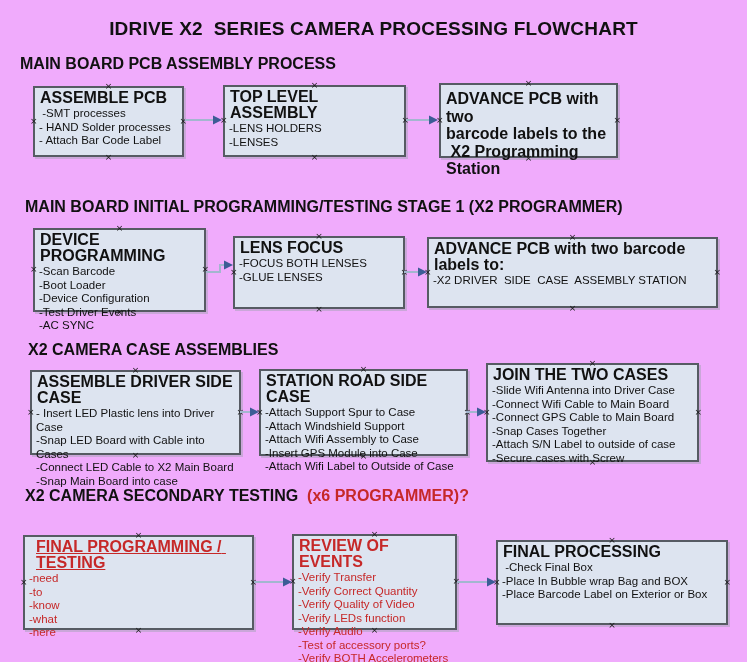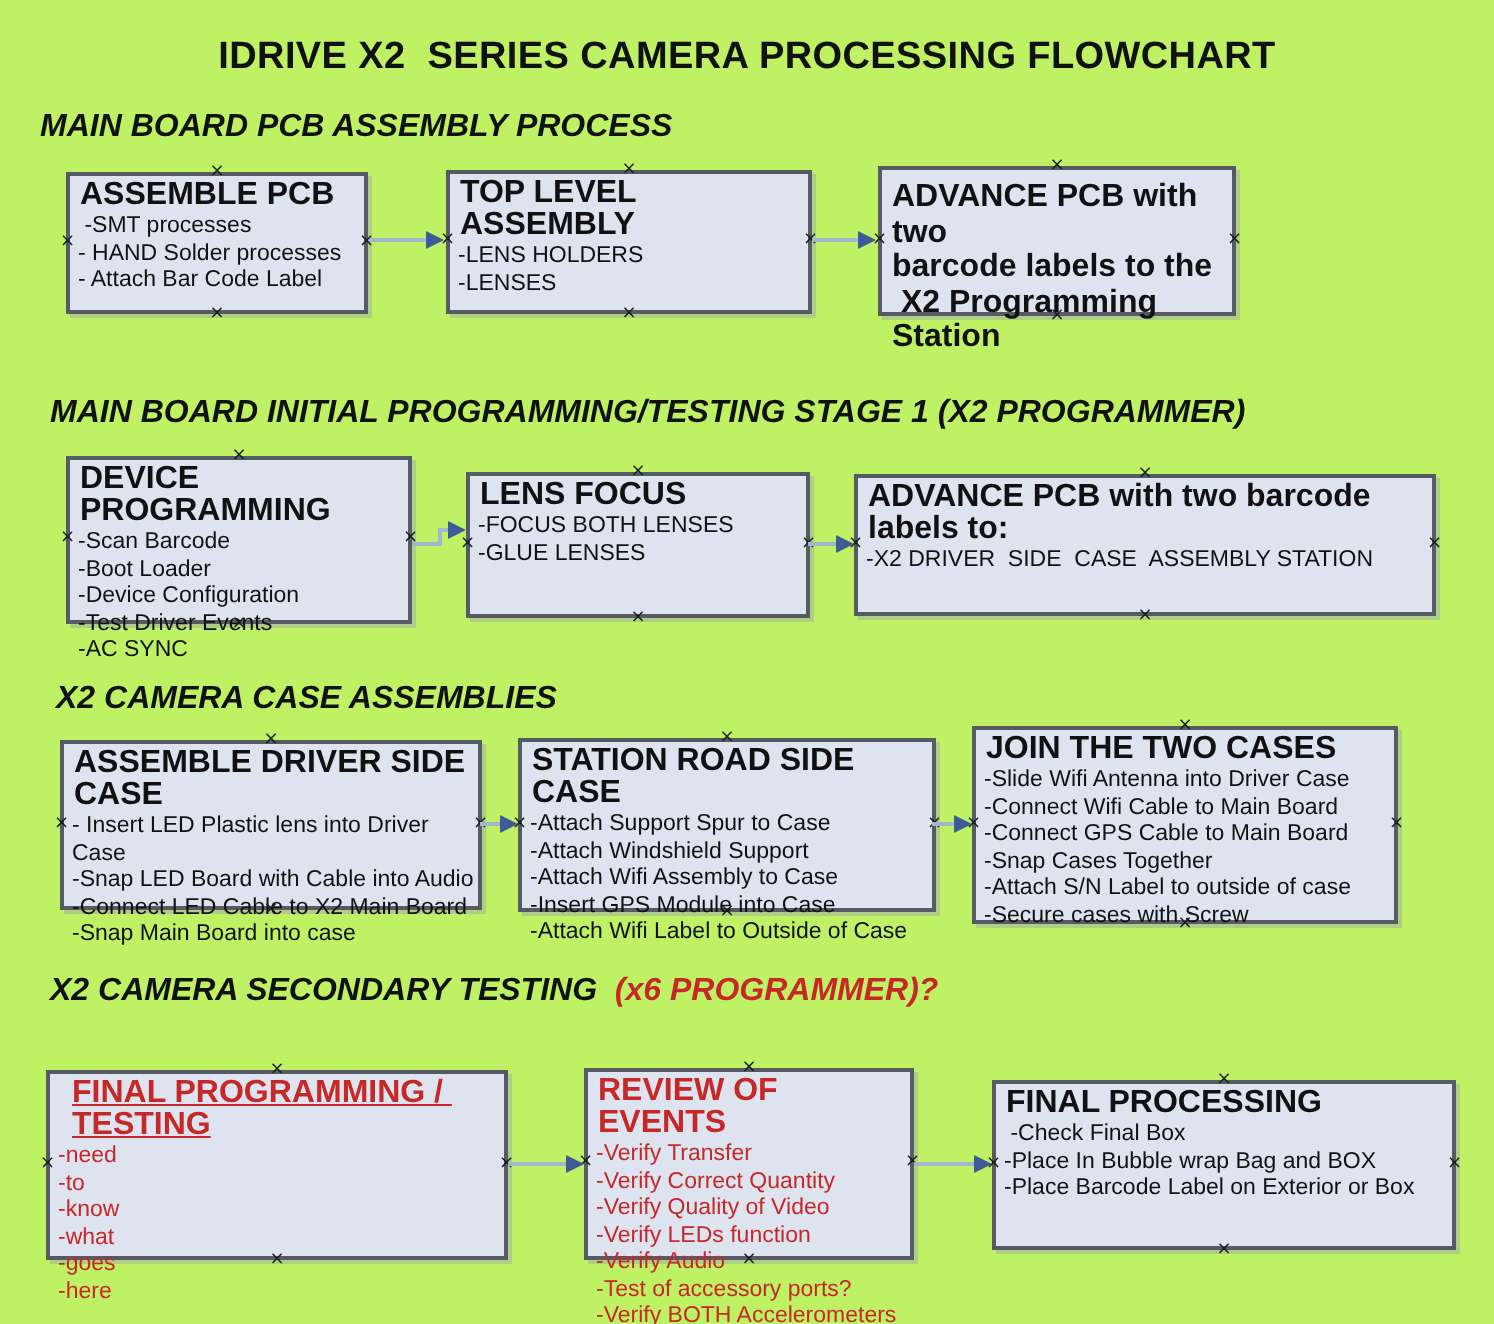--- a/index.html
+++ b/index.html
@@ -1,29 +1,29 @@
 <!DOCTYPE html>
 <html style="--box_fill: #dde4f0; --box_border: #565b63; --arrow_line: #a3b6cf; --arrow_head: #3d5c96; --red_text: #c62828; --black_text: #111111;"><head>
 <meta charset="utf-8">
 <style>
   :root{
     --box_fill:#dde4f0; --box_border:#565b63; --arrow_line:#a3b6cf;
     --arrow_head:#3d5c96; --red_text:#c62828; --black_text:#111111;
   }
   html,body{margin:0;padding:0;background:#ffffff;}
   #page{
-    position:relative;width:747px;height:662px;background:#bef264;overflow:hidden;
+    position:relative;width:747px;height:662px;background:#f0abfc;overflow:hidden;
     font-family:"Liberation Sans","DejaVu Sans",sans-serif;color:var(--black_text);
   }
   .title{
     position:absolute;top:18px;left:0;width:747px;text-align:center;
     font-size:19px;font-weight:bold;letter-spacing:0.2px;white-space:pre;
   }
   .sec-heading{
-    position:absolute;font-size:16px;font-weight:bold;white-space:pre;font-style:italic;
+    position:absolute;font-size:16px;font-weight:bold;white-space:pre;
   }
   .sec-heading .red-part{color:var(--red_text);}
   #h-s1{left:20px;top:55px;}
   #h-s2{left:25px;top:198px;}
   #h-s3{left:28px;top:341px;}
   #h-s4{left:25px;top:487px;}
 
   .fc-box{
     position:absolute;background:var(--box_fill);
     border:2px solid var(--box_border);
@@ -155,21 +155,21 @@
   <span class="cp cp-t">×</span>
       <span class="cp cp-b">×</span>
       <span class="cp cp-l">×</span>
       <span class="cp cp-r">×</span>
     </div>
 
   <div class="fc-box" id="b-s3-1">
     <div class="bx-title">ASSEMBLE DRIVER SIDE CASE</div>
     <div class="bx-items">
         <div class="bx-item">- Insert LED Plastic lens into Driver Case</div>
-        <div class="bx-item">-Snap LED Board with Cable into Audio</div>
+        <div class="bx-item">-Snap LED Board with Cable into Cases</div>
         <div class="bx-item">-Connect LED Cable to X2 Main Board</div>
         <div class="bx-item">-Snap Main Board into case</div>
       </div>
   <span class="cp cp-t">×</span>
       <span class="cp cp-b">×</span>
       <span class="cp cp-l">×</span>
       <span class="cp cp-r">×</span>
     </div>
   <div class="fc-box" id="b-s3-2">
     <div class="bx-title">STATION ROAD SIDE CASE</div>
@@ -201,21 +201,20 @@
       <span class="cp cp-r">×</span>
     </div>
 
   <div class="fc-box red pad-title" id="b-s4-1">
     <div class="bx-title">FINAL PROGRAMMING / TESTING</div>
     <div class="bx-items">
         <div class="bx-item">-need</div>
         <div class="bx-item">-to</div>
         <div class="bx-item">-know</div>
         <div class="bx-item">-what</div>
-        <div class="bx-item">-goes</div>
         <div class="bx-item">-here</div>
       </div>
   <span class="cp cp-t">×</span>
       <span class="cp cp-b">×</span>
       <span class="cp cp-l">×</span>
       <span class="cp cp-r">×</span>
     </div>
   <div class="fc-box red overflow-items" id="b-s4-2">
     <div class="bx-title">REVIEW OF EVENTS</div>
     <div class="bx-items">

